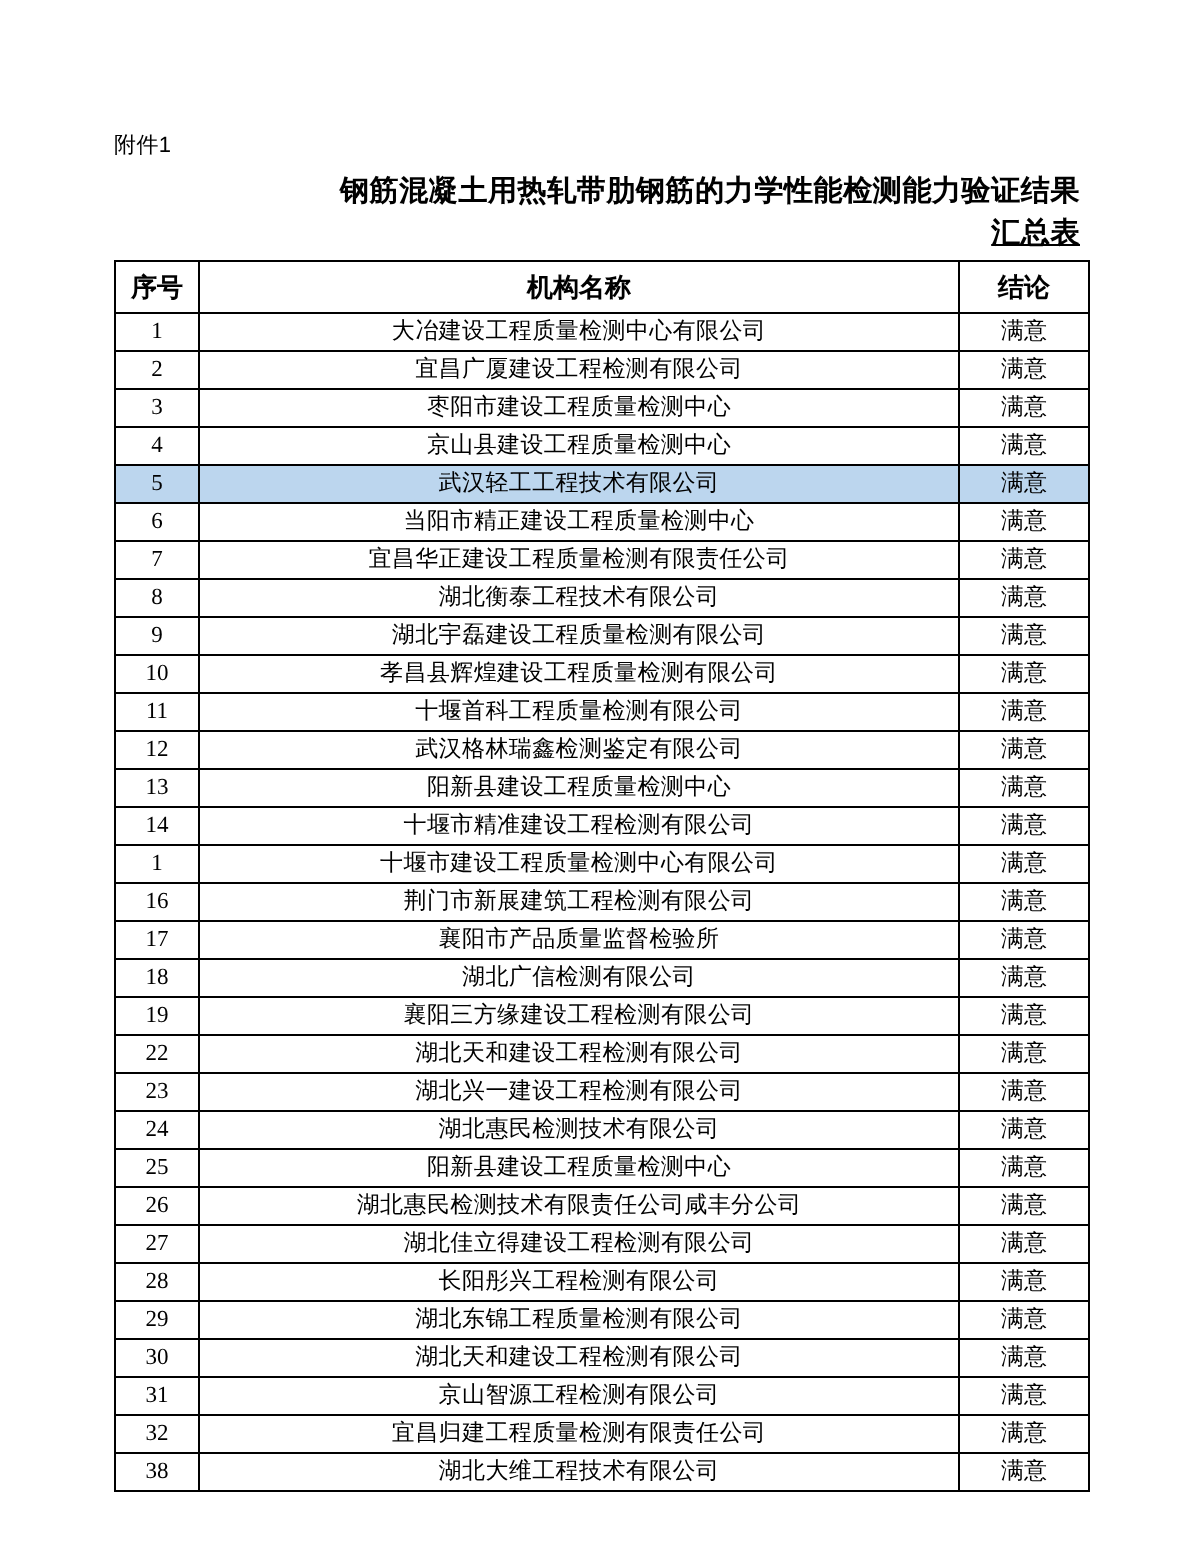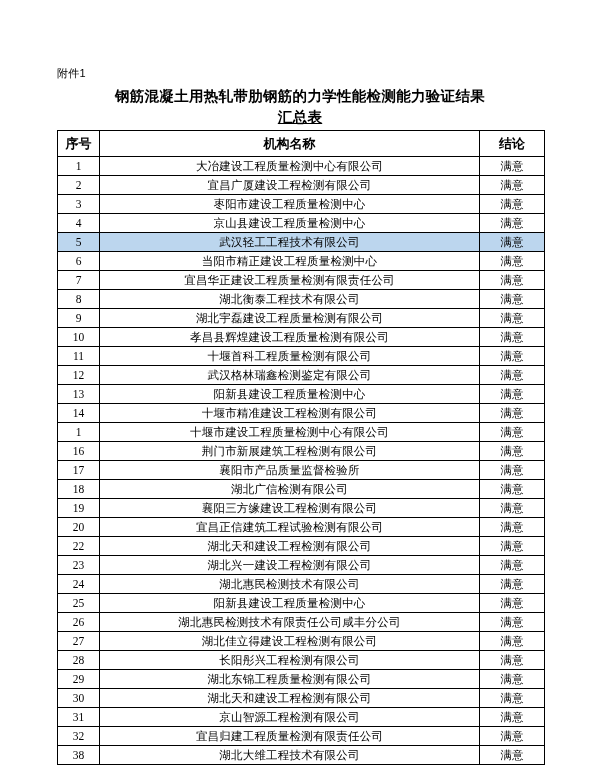--- a/index.html
+++ b/index.html
@@ -28,21 +28,21 @@
     font-size: 11px;
     line-height: 14px;
     font-family: "Liberation Sans", sans-serif;
     letter-spacing: 0.2px;
   }
   .doc-title {
     position: absolute;
     left: 60px;
     top: 86px;
     width: 480px;
-    text-align: center;
+    text-align: right;
     font-size: 14.5px;
     font-weight: bold;
     line-height: 21px;
     letter-spacing: 0.3px;
   }
   .doc-title .line2 {
     display: block;
     text-decoration: underline;
   }
   table.main-table {
@@ -202,25 +202,20 @@
           <td class="cell-no">18</td>
           <td class="cell-name">湖北广信检测有限公司</td>
           <td class="cell-result">满意</td>
         </tr>
         <tr>
           <td class="cell-no">19</td>
           <td class="cell-name">襄阳三方缘建设工程检测有限公司</td>
           <td class="cell-result">满意</td>
         </tr>
         <tr>
-          <td class="cell-no">20</td>
-          <td class="cell-name">宜昌正信建筑工程试验检测有限公司</td>
-          <td class="cell-result">满意</td>
-        </tr>
-        <tr>
           <td class="cell-no">22</td>
           <td class="cell-name">湖北天和建设工程检测有限公司</td>
           <td class="cell-result">满意</td>
         </tr>
         <tr>
           <td class="cell-no">23</td>
           <td class="cell-name">湖北兴一建设工程检测有限公司</td>
           <td class="cell-result">满意</td>
         </tr>
         <tr>

